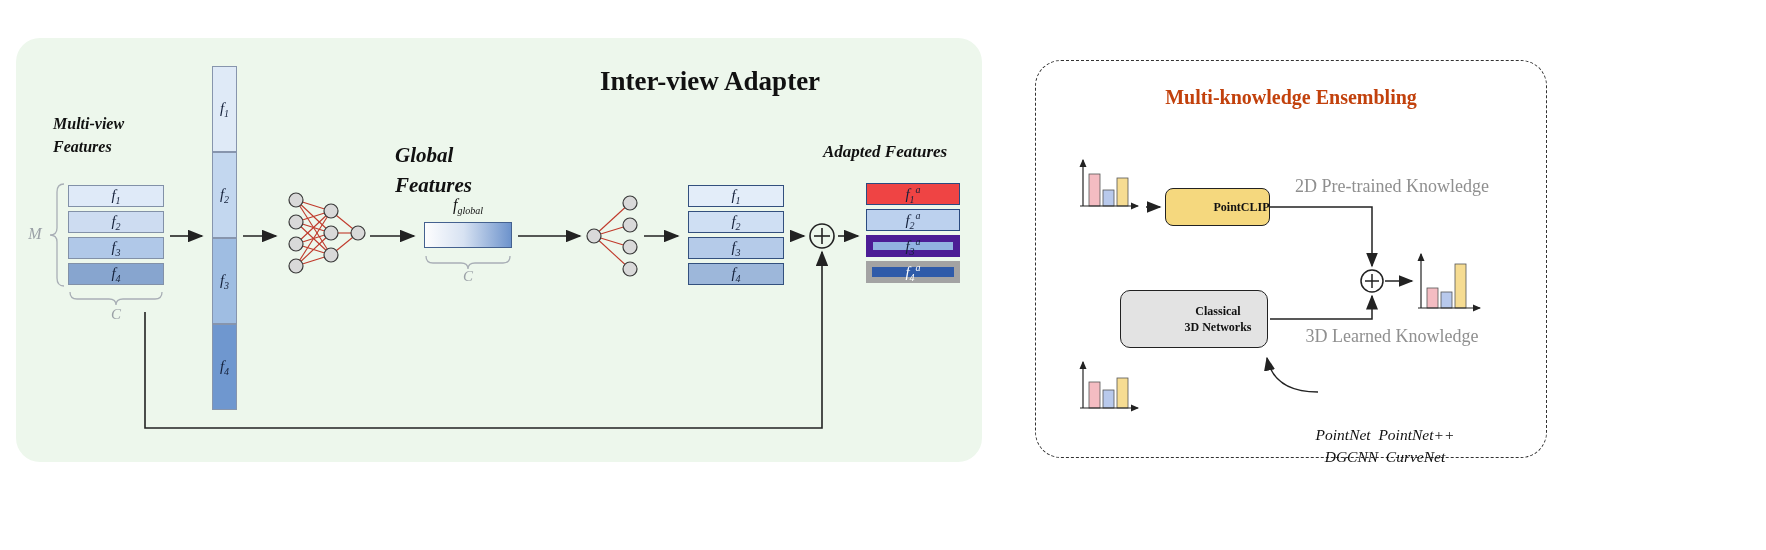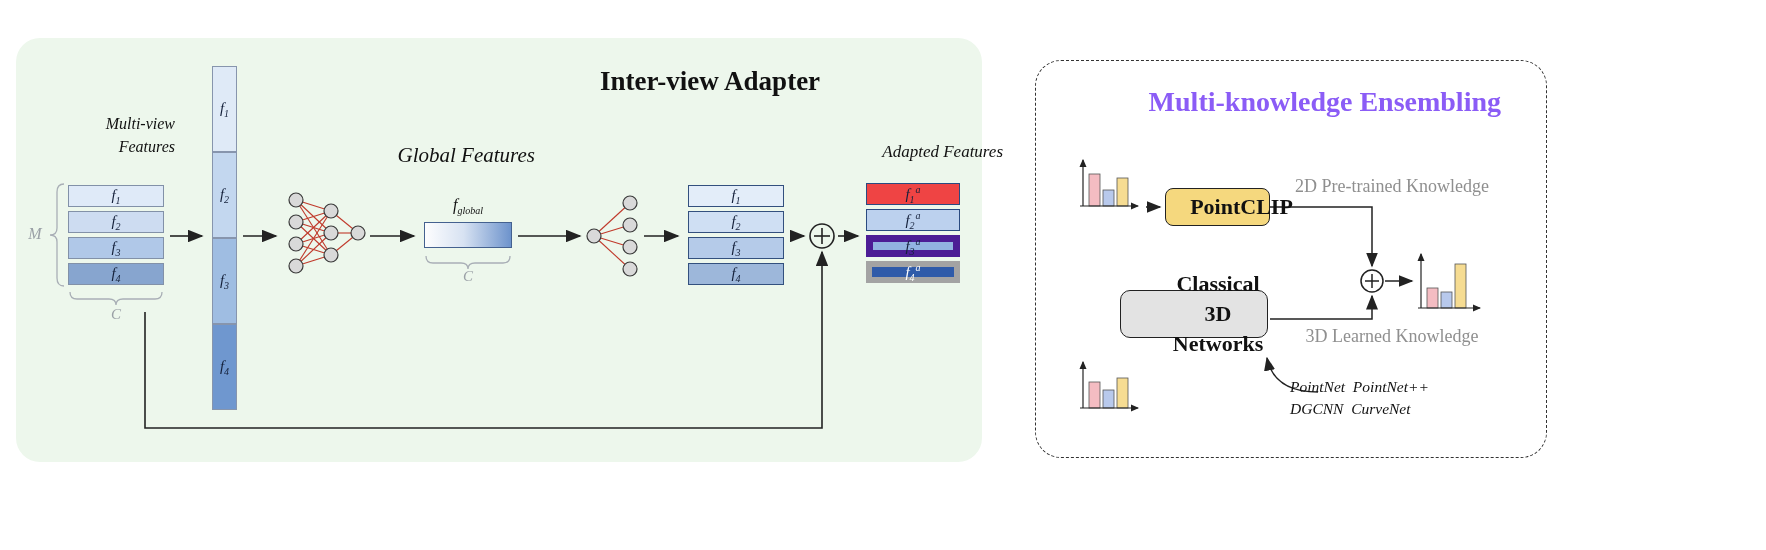--- a/index.html
+++ b/index.html
@@ -11,28 +11,28 @@
   .panel-right-bg { position:absolute; left:1035px; top:60px; width:512px; height:398px;
                     background:#ffffff; border:1.6px dashed #333; border-radius:26px; }
   svg.overlay { position:absolute; left:0; top:0; z-index:2; }
   .txt { position:absolute; z-index:3; }
   .fbox { position:absolute; z-index:3; display:flex; align-items:center; justify-content:center;
           font-style:italic; font-size:15px; color:#14203a; }
   .fbox sub, .flbl sub { font-size:10px; font-style:italic; }
   .fbox sup, .flbl sup { font-size:10px; font-style:italic; margin-left:1px; }
   .flbl { display:inline; }
   .title-l { font-size:27px; font-weight:bold; color:#111; text-align:center; }
-  .title-r { font-size:28px; font-weight:bold; color:#8b5cf6; text-align:right; }
-  .lbl-bi { font-style:italic; font-weight:normal; font-size:16px; color:#111; text-align:right; line-height:1.45; }
+  .title-r { font-size:20px; font-weight:bold; color:#c2410c; text-align:center; }
+  .lbl-bi { font-style:italic; font-weight:bold; font-size:16px; color:#111; text-align:left; line-height:1.45; }
   .lbl-gray { font-style:italic; font-size:15px; color:#9aa0a6; text-align:center; }
   .lbl-resid { font-size:18px; font-weight:bold; color:#9a9a9a; text-align:center; }
   .lbl-know { font-size:18px; color:#8f8f8f; text-align:center; }
-  .lbl-nets { font-size:15.5px; font-style:italic; color:#111; text-align:left; white-space:pre; }
+  .lbl-nets { font-size:15.5px; font-style:italic; color:#111; text-align:center; white-space:pre;margin-top:48px; }
   .box-node { position:absolute; z-index:3; display:flex; flex-direction:column; align-items:center;
-              justify-content:center; font-weight:bold; font-size:22px; color:#111; text-align:center; line-height:1.35;padding-left:48px; }
+              justify-content:center; font-weight:bold; font-size:12px; color:#111; text-align:center; line-height:1.35;padding-left:48px; }
   .fglobal-bar { position:absolute; z-index:3; left:424px; top:222px; width:88px; height:26px;
                  border:1px solid #44618f;
                  background:linear-gradient(90deg,#fdfdfe 0%,#d7e2f2 45%,#6d93cc 100%); }
   .white { color:#fff; }
 </style>
 </head>
 <body>
 
 <div id="canvas">
 
@@ -248,21 +248,21 @@
     <span class="flbl"><span>f</span><sub>4</sub><sup>a</sup></span>
   </div>
 
 
   <div class="txt title-r" style="left:1081px; top:86px; width:420px;">Multi-knowledge Ensembling</div>
 
   <div class="box-node" style="left:1165px; top:188px; width:105px; height:38px; background:#f5d87e; border:1.5px solid #222; border-radius:8px;">
     <span>PointCLIP</span>
   </div>
 
-  <div class="box-node" style="left:1120px; top:290px; width:148px; height:48px; background:#e3e3e3; border:1.5px solid #222; border-radius:10px;">
+  <div class="box-node" style="left:1120px; top:290px; width:148px; height:58px; background:#e3e3e3; border:1.5px solid #222; border-radius:10px;">
     <span>Classical</span>
     <span>3D Networks</span>
   </div>
 
   <div class="txt lbl-know" style="left:1282px; top:176px; width:220px;">2D Pre-trained Knowledge</div>
   <div class="txt lbl-know" style="left:1282px; top:326px; width:220px;">3D Learned Knowledge</div>
 
   <div class="txt lbl-nets" style="left:1290px; top:378px; width:190px;">PointNet  PointNet++</div>
   <div class="txt lbl-nets" style="left:1290px; top:400px; width:190px;">DGCNN  CurveNet</div>
 

